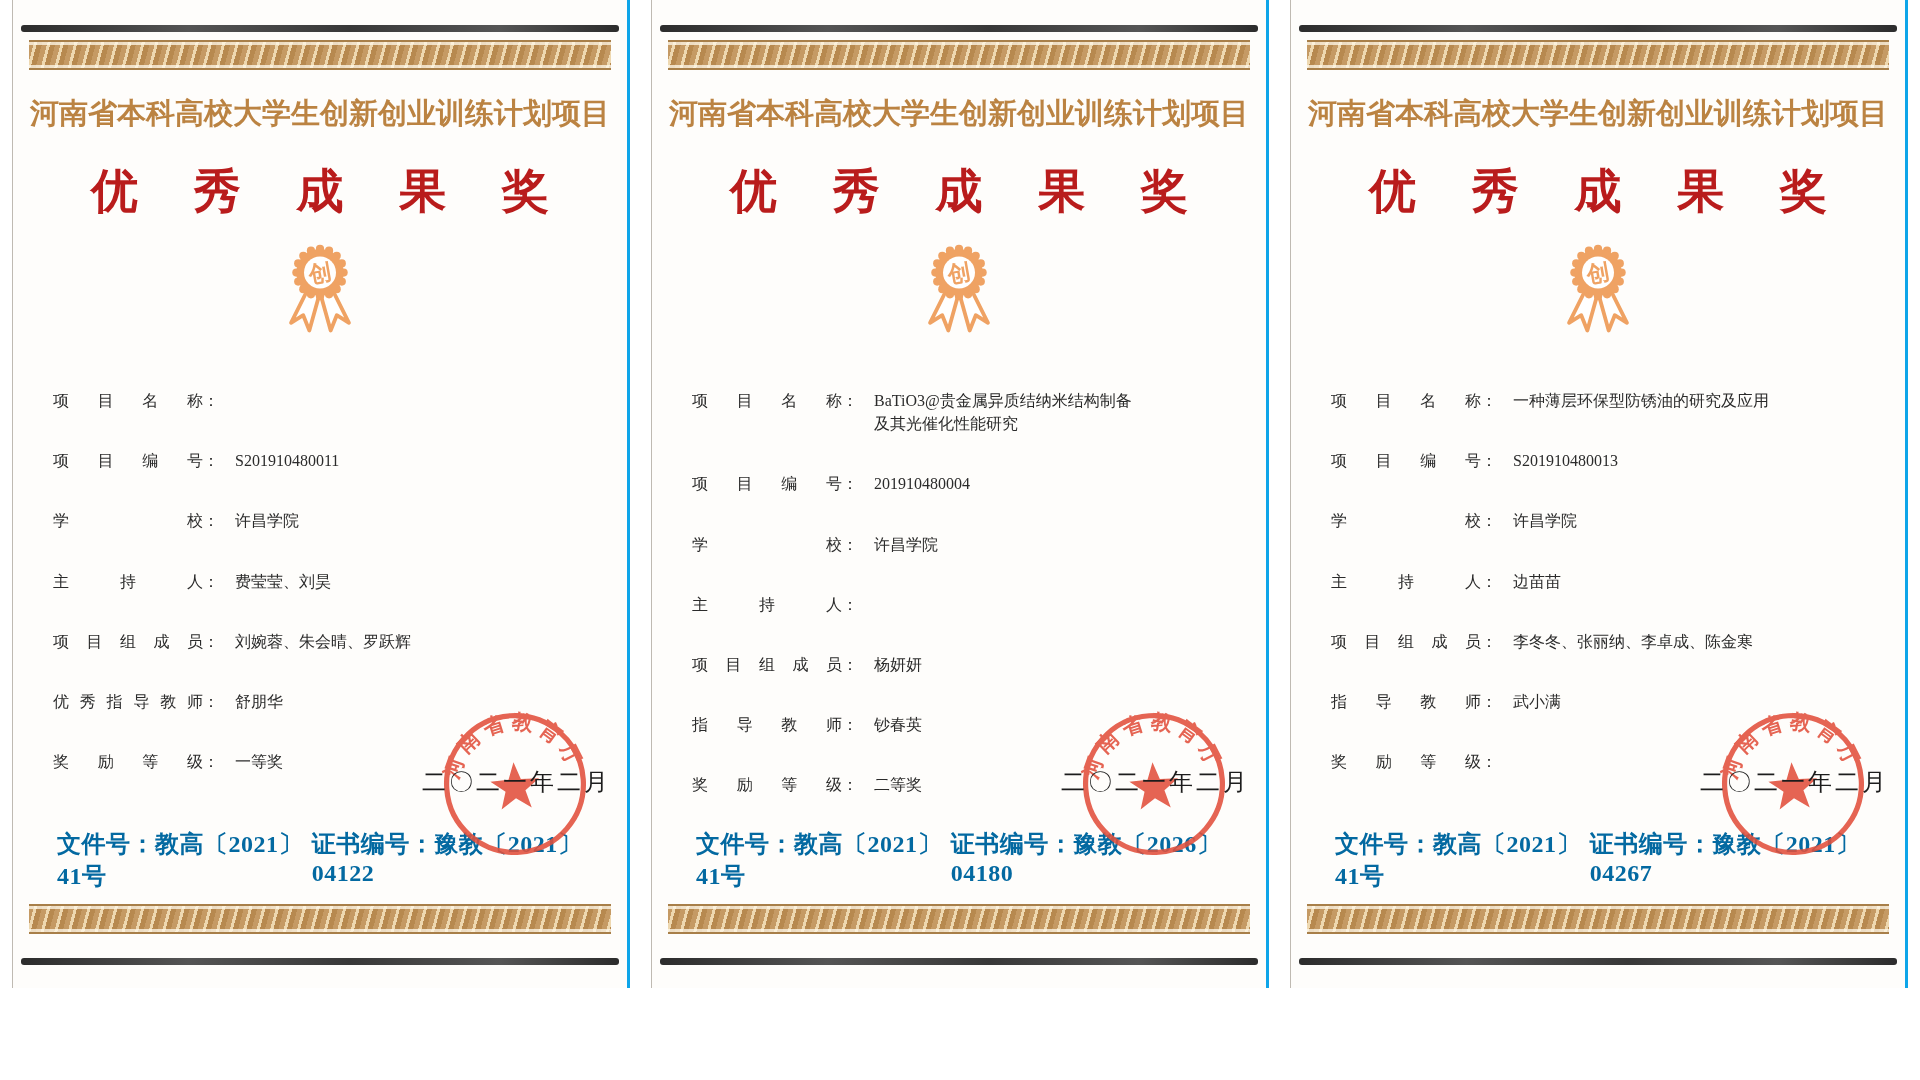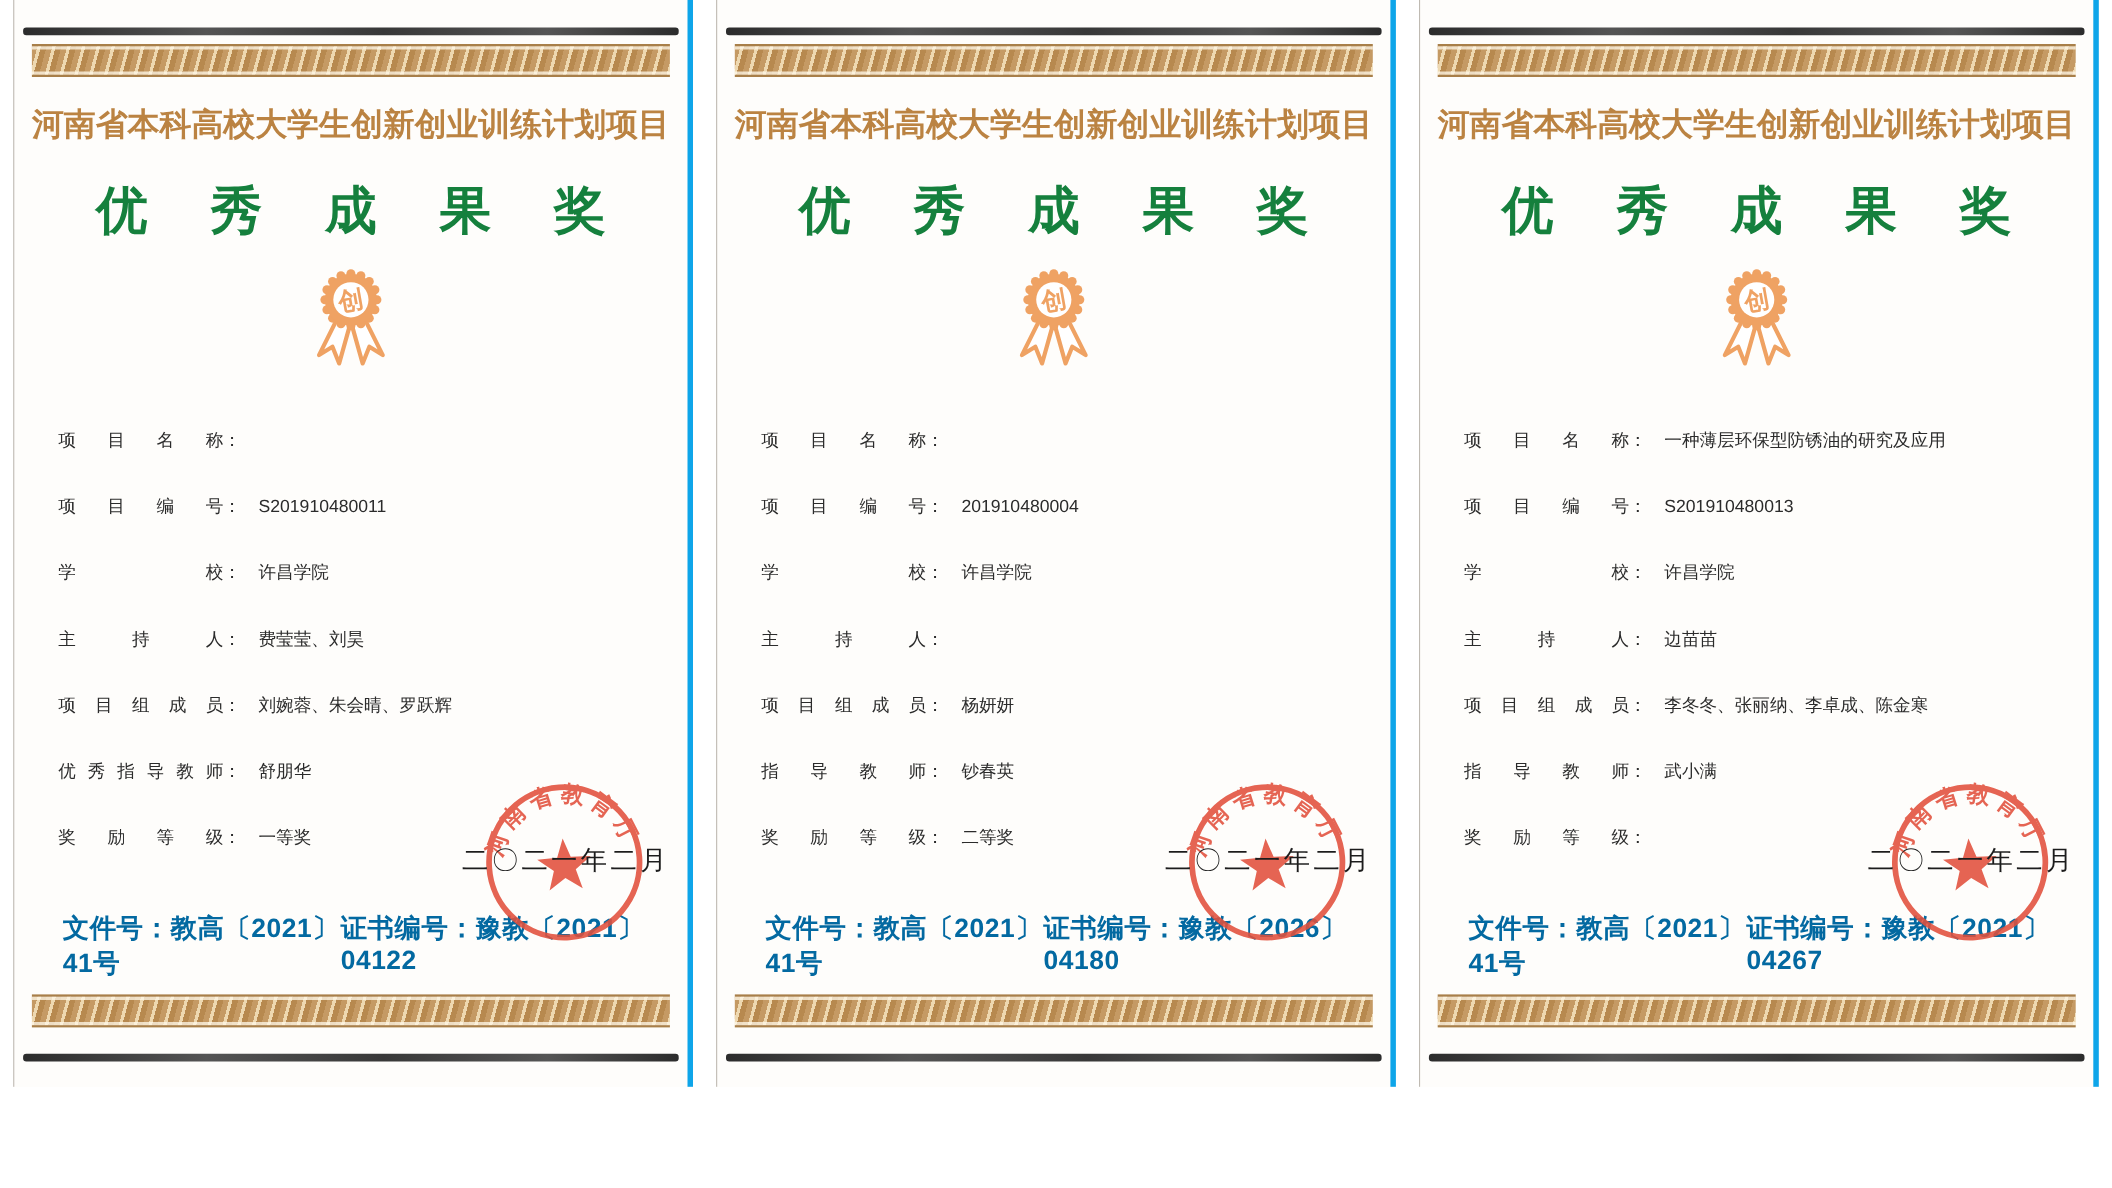--- a/index.html
+++ b/index.html
@@ -1,33 +1,33 @@
 <!DOCTYPE html>
 <html><head>
 <meta charset="utf-8">
 <style>
   html,body{margin:0;padding:0;background:#ffffff;}
   body{width:1920px;height:1080px;overflow:hidden;font-family:"Liberation Sans",sans-serif;color:#2e2e2e;}
   .page{width:1920px;height:1080px;display:flex;justify-content:center;gap:21px;padding:0 7px;box-sizing:border-box;background:#fff;}
 
-  .cert{position:relative;width:618px;height:988px;background:#fefdfb;border-left:1px solid #bfbab2;border-right:5px solid #0ea5e9;box-sizing:border-box;overflow:hidden;flex:none;}
+  .cert{position:relative;width:618px;height:988px;background:#fefdfb;border-left:1px solid #bfbab2;border-right:3px solid #0ea5e9;box-sizing:border-box;overflow:hidden;flex:none;font-family:Liberation Serif, serif;}
 
   .edge{position:absolute;left:8px;right:8px;height:7px;background:linear-gradient(90deg,#2c2c2c,#545454 28%,#383838 55%,#555 80%,#2c2c2c);border-radius:3px;}
   .edge-top{top:25px;}
   .edge-bottom{bottom:23px;}
 
   .band{position:absolute;left:16px;right:16px;height:26px;
     background:repeating-linear-gradient(105deg,#c59a64 0 5px,#eed8b0 5px 8px,#b7894f 8px 13px);
     border-top:2px solid #a87f49;border-bottom:2px solid #a87f49;
     box-shadow:inset 0 3px 0 rgba(255,250,235,.75), inset 0 -3px 0 rgba(255,250,235,.75);}
   .band-top{top:40px;}
   .band-bottom{bottom:54px;}
 
   .cert-header{margin:94px 6px 0;text-align:center;font-size:29px;font-weight:bold;color:#bb8342;white-space:nowrap;}
-  .cert-award{margin:26px 0 16px;text-align:center;font-size:47px;font-weight:bold;color:#15803d;letter-spacing:22px;text-indent:22px;}
+  .cert-award{margin:26px 0 16px;text-align:center;font-size:47px;font-weight:bold;color:#b91c1c;letter-spacing:22px;text-indent:22px;}
 
   .badge-wrap{margin:10px auto 0;width:104px;height:96px;}
   .badge-wrap svg{display:block;width:104px;height:96px;}
 
   .fields{margin:54px 30px 0;padding-left:10px;}
   .field-row{display:flex;align-items:flex-start;margin-bottom:37px;font-size:16px;line-height:1.45;color:#2b2b2b;}
   .field-label{flex:none;width:150px;text-align:justify;text-align-last:justify;}
   .field-colon{flex:none;width:22px;}
   .field-value{flex:1;padding-left:10px;white-space:pre-line;}
 
@@ -169,20 +169,22 @@
         <circle cx="60" cy="44" r="31" fill="#efa263"></circle>
         <circle cx="60" cy="44" r="21" fill="#ffffff"></circle>
         <text x="60" y="55" text-anchor="middle" font-size="30" font-weight="bold" fill="#efa263" transform="rotate(-10 60 44)">创</text>
       </svg>
     </div>
 
     <div class="fields">
       <div class="field-row">
         <span class="field-label">项目名称</span>
           <span class="field-colon">：</span>
+          <span class="field-value">BaTiO3@贵金属异质结纳米结构制备
+及其光催化性能研究</span>
       </div>
       <div class="field-row">
         <span class="field-label">项目编号</span>
           <span class="field-colon">：</span>
           <span class="field-value">201910480004</span>
       </div>
       <div class="field-row">
         <span class="field-label">学校</span>
           <span class="field-colon">：</span>
           <span class="field-value">许昌学院</span>

